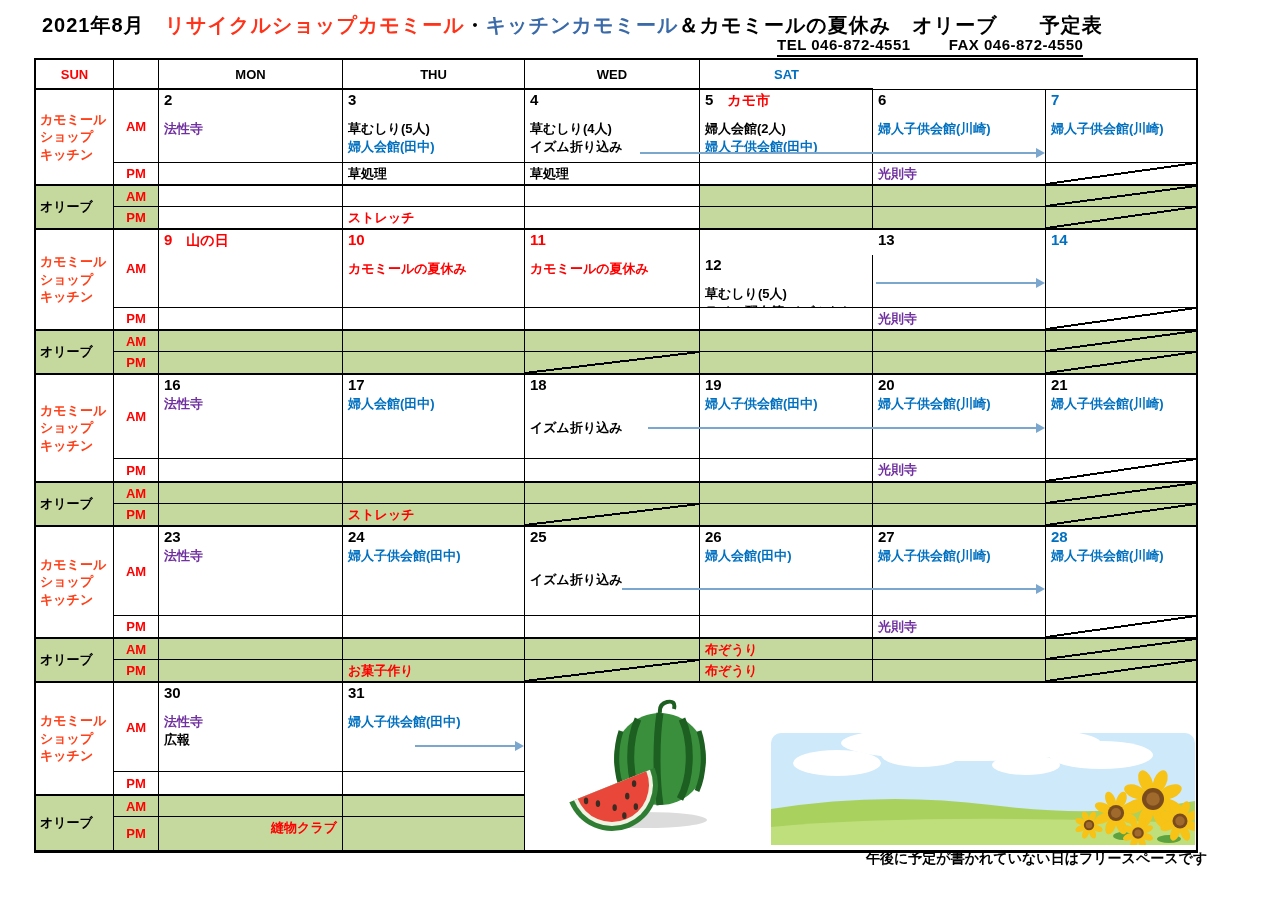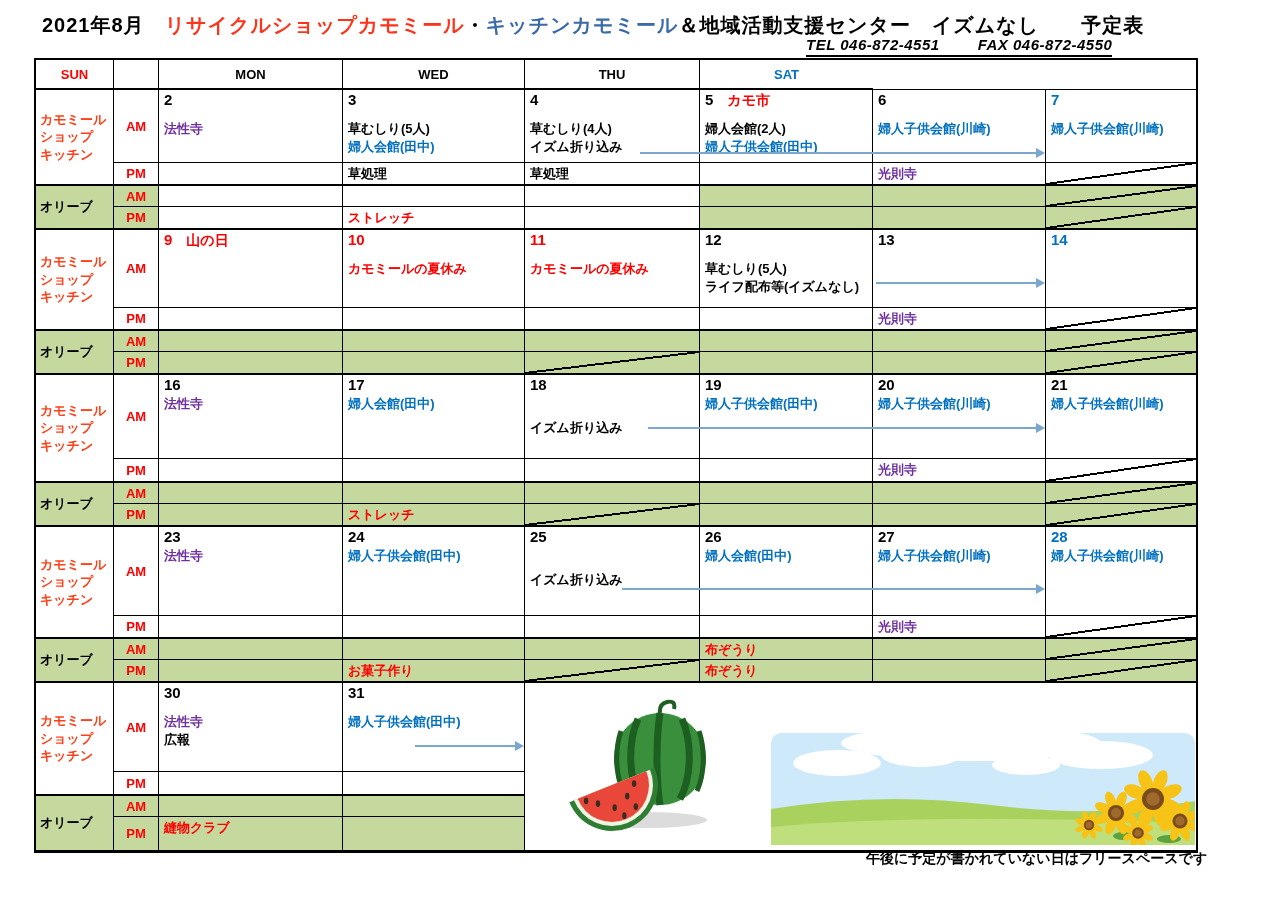--- a/index.html
+++ b/index.html
@@ -8,21 +8,21 @@
     --arrow:#7ba7cf; --ink:#000;
   }
   html,body{margin:0;padding:0;background:#fff;}
   body{width:1280px;height:905px;font-family:"Liberation Sans","DejaVu Sans",sans-serif;font-weight:bold;color:#000;}
   .page{position:relative;width:1280px;height:905px;background:#fff;overflow:hidden;}
 
   .title{position:absolute;left:42px;top:12px;font-size:20px;white-space:nowrap;letter-spacing:1px;}
   .title .seg-month{margin-right:20px;}
   .title .red{color:var(--titlered);}
   .title .blue{color:var(--titleblue);}
-  .telline{position:absolute;left:806px;top:36px;font-size:15px;letter-spacing:.5px;border-bottom:2px solid #000;padding-bottom:2px;white-space:nowrap;font-style:italic;}
+  .telline{position:absolute;left:777px;top:36px;font-size:15px;letter-spacing:.5px;border-bottom:2px solid #000;padding-bottom:2px;white-space:nowrap;}
   .telline .tel{margin-right:38px;}
 
   .calendar{position:absolute;left:34px;top:58px;border:2px solid #000;background:#fff;width:max-content;}
   .grid{display:grid;grid-template-columns:78px 45px 184px 182px 175px 173px 173px 150px;}
   .hrow{grid-auto-rows:29px;}
   .hcell{display:flex;align-items:center;justify-content:center;font-size:13px;border-right:1px solid #000;border-bottom:1px solid #000;background:#fff;}
   .band{border-top:1px solid #000;}
 
   .cell{position:relative;border-right:1px solid #000;border-bottom:1px solid #000;padding:1px 5px;font-size:13px;line-height:1.25;overflow:hidden;background:#fff;}
   .green{background:var(--green);}
@@ -53,33 +53,33 @@
   .arrow::after{content:"";position:absolute;right:-2px;top:-6px;width:0;height:0;
     border-left:9px solid var(--arrow);border-top:5px solid transparent;border-bottom:5px solid transparent;}
 
   .footnote{position:absolute;left:866px;top:850px;font-size:14px;white-space:nowrap;}
 </style>
 </head>
 <body>
 
 <div class="page">
   <div class="title">
-    <span class="seg-month">2021年8月</span><span class="red">リサイクルショップカモミール</span><span>・</span><span class="blue">キッチンカモミール</span><span>＆地域活動支援センター　イズムなし　　予定表</span>
+    <span class="seg-month">2021年8月</span><span class="red">リサイクルショップカモミール</span><span>・</span><span class="blue">キッチンカモミール</span><span>＆カモミールの夏休み　オリーブ　　予定表</span>
   </div>
   <div class="telline">
     <span class="tel">TEL 046-872-4551</span><span>FAX 046-872-4550</span>
   </div>
 
   <div class="calendar">
       <div class="grid hrow">
         <div class="hcell c-r">SUN</div>
         <div class="hcell"></div>
         <div class="hcell">MON</div>
+        <div class="hcell">THU</div>
         <div class="hcell">WED</div>
-        <div class="hcell">THU</div>
         <div class="hcell c-s last">SAT</div>
       </div>
       <div class="grid band" style="grid-template-rows: 73px 22px 22px 22px;">
         <div class="labelcell kamo" style="grid-area: 1 / 1 / 3;">
           <span>カモミール</span>
           <span>ショップ</span>
           <span>キッチン</span>
         </div>
         <div class="labelcell olive thick-top" style="grid-area: 3 / 1 / 5;">
           <span>オリーブ</span>
@@ -179,21 +179,21 @@
             <span class="num c-r">10</span>
           </div>
           <div class="ev c-r gap1">カモミールの夏休み</div>
         </div>
         <div class="cell" style="grid-area: 1 / 5;">
           <div class="daynum">
             <span class="num c-r">11</span>
           </div>
           <div class="ev c-r gap1">カモミールの夏休み</div>
         </div>
-        <div class="cell" style="grid-area: 1 / 6;">
+        <div class="cell" style="grid-area: 1 / 6; margin-top: 25px;">
           <div class="daynum">
             <span class="num c-k">12</span>
           </div>
           <div class="ev c-k gap1">草むしり(5人)</div>
           <div class="ev c-k">ライフ配布等(イズムなし)</div>
         </div>
         <div class="cell" style="grid-area: 1 / 7;">
           <div class="daynum">
             <span class="num c-k">13</span>
           </div>
@@ -395,21 +395,21 @@
         <div class="cell" style="grid-area: 1 / 4;">
           <div class="daynum">
             <span class="num c-k">31</span>
           </div>
           <div class="ev c-b gap1">婦人子供会館(田中)</div>
         </div>
         <div class="cell" style="grid-area: 2 / 3;"></div>
         <div class="cell" style="grid-area: 2 / 4;"></div>
         <div class="cell green thick-top" style="grid-area: 3 / 3;"></div>
         <div class="cell green thick-top" style="grid-area: 3 / 4;"></div>
-        <div class="cell green" style="grid-area: 4 / 3;">
+        <div class="cell green" style="grid-area: 4 / 3; text-align: right;">
           <div class="ev c-r">縫物クラブ</div>
         </div>
         <div class="cell green" style="grid-area: 4 / 4;"></div>
         <div class="cell msgcell last" style="grid-area: 1 / 5 / 5 / 9;">
           <svg class="melon" width="175" height="132" viewBox="0 0 175 132">
             <ellipse cx="88" cy="121" rx="62" ry="8" fill="#dcdcdc"></ellipse>
             <circle cx="103" cy="60" r="46" fill="#3a8f3d"></circle>
             <path d="M81,20 C71,42 71,78 83,100" stroke="#1d5e21" stroke-width="7" fill="none"></path>
             <path d="M103,14 C99,40 99,80 103,106" stroke="#1d5e21" stroke-width="7" fill="none"></path>
             <path d="M125,20 C135,42 135,78 123,100" stroke="#1d5e21" stroke-width="7" fill="none"></path>

